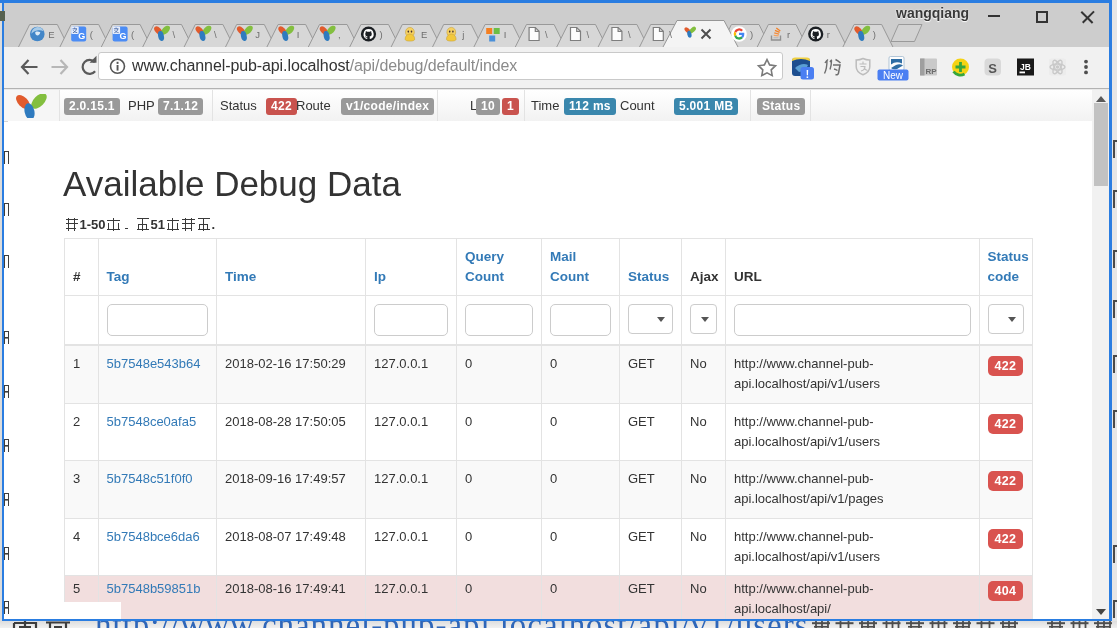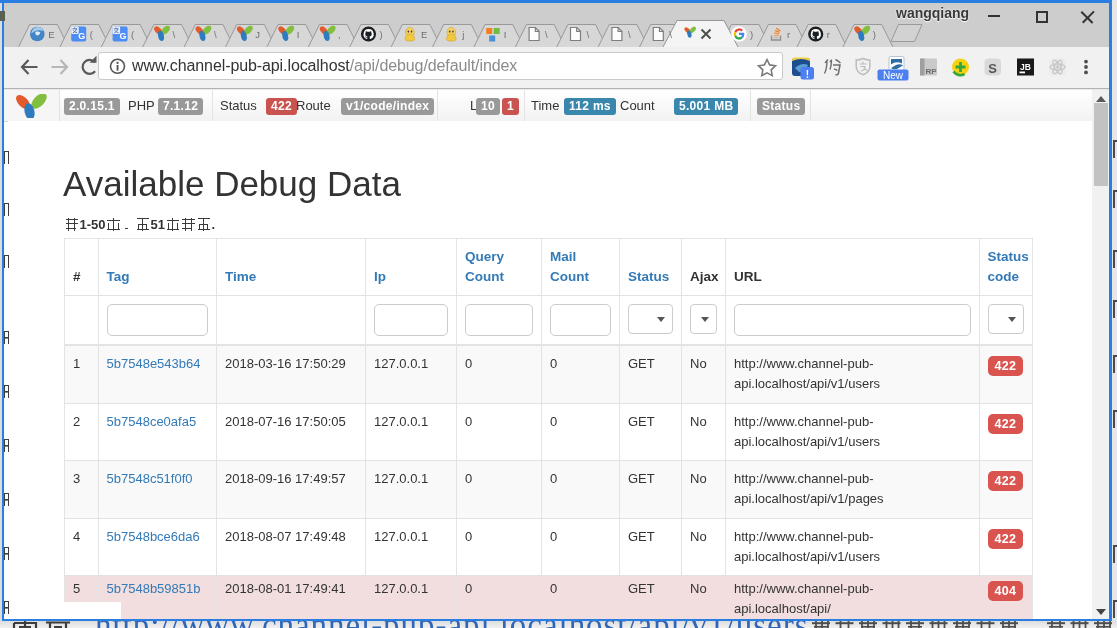--- a/index.html
+++ b/index.html
@@ -372,33 +372,33 @@
               </td>
               <td>
                 <div class="fsel"></div>
               </td>
       </tr>
       </thead>
       <tbody>
       <tr class="odd">
               <td>1</td>
               <td><a>5b7548e543b64</a></td>
-              <td>2018-03-16 17:50:29</td>
+              <td>2018-02-16 17:50:29</td>
               <td>127.0.0.1</td>
               <td>0</td>
               <td>0</td>
               <td>GET</td>
               <td>No</td>
               <td>http://www.channel-pub-api.localhost/api/v1/users</td>
               <td><span class="stbadge">422</span></td>
             </tr>
       <tr>
               <td>2</td>
               <td><a>5b7548ce0afa5</a></td>
-              <td>2018-07-16 17:50:05</td>
+              <td>2018-08-28 17:50:05</td>
               <td>127.0.0.1</td>
               <td>0</td>
               <td>0</td>
               <td>GET</td>
               <td>No</td>
               <td>http://www.channel-pub-api.localhost/api/v1/users</td>
               <td><span class="stbadge">422</span></td>
             </tr>
       <tr class="odd">
               <td>3</td>
@@ -420,21 +420,21 @@
               <td>0</td>
               <td>0</td>
               <td>GET</td>
               <td>No</td>
               <td>http://www.channel-pub-api.localhost/api/v1/users</td>
               <td><span class="stbadge">422</span></td>
             </tr>
       <tr class="danger">
               <td>5</td>
               <td><a>5b7548b59851b</a></td>
-              <td>2018-08-01 17:49:41</td>
+              <td>2018-08-16 17:49:41</td>
               <td>127.0.0.1</td>
               <td>0</td>
               <td>0</td>
               <td>GET</td>
               <td>No</td>
               <td>http://www.channel-pub-<br>api.localhost/api/</td>
               <td><span class="stbadge">404</span></td>
             </tr>
       </tbody>
       </table>

